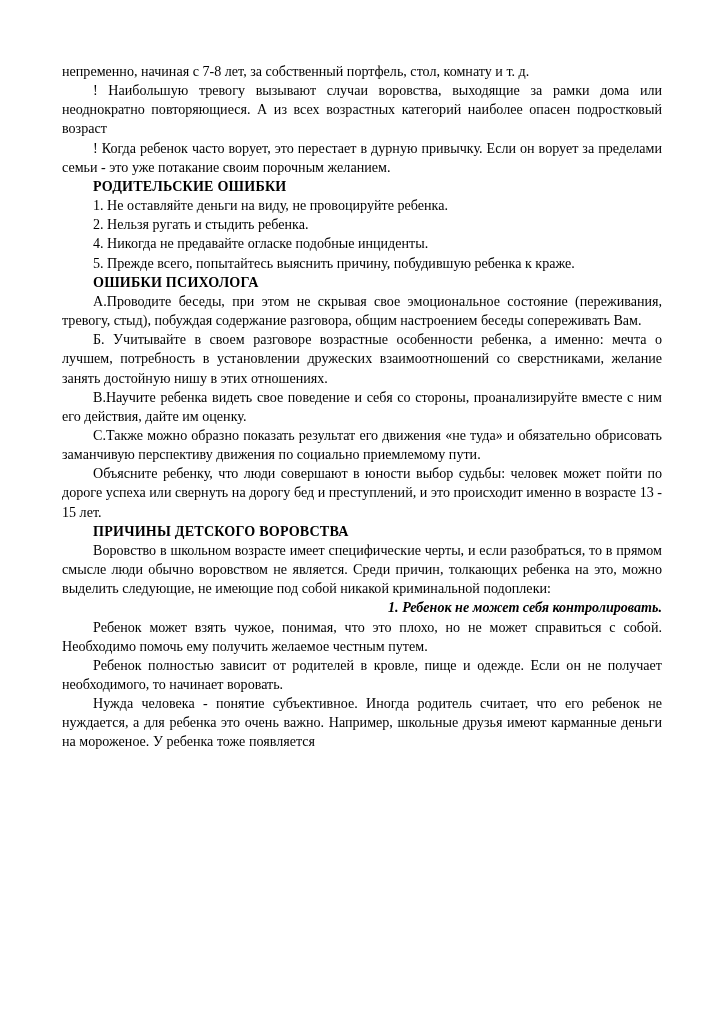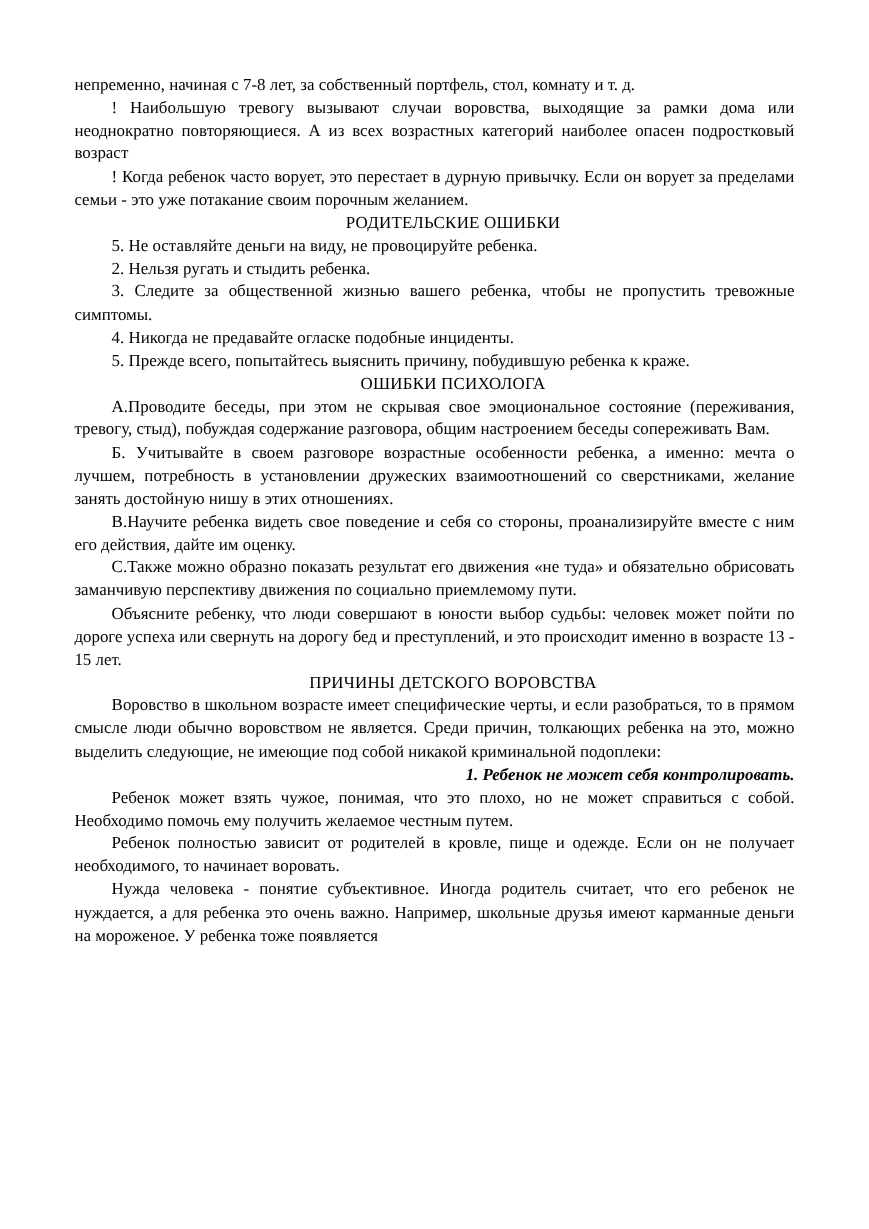--- a/index.html
+++ b/index.html
@@ -31,45 +31,44 @@
     margin: 0;
     text-indent: 2.2em;
     text-align: justify;
   }
   p.para.noindent {
     text-indent: 0;
   }
   h2.heading {
     margin: 0;
     font-size: 14.1px;
-    font-weight: normal;
+    font-weight: bold;
     text-indent: 2.2em;
-    text-align: center;
+    text-align: left;
     letter-spacing: 0.2px;
   }
   p.subhead {
     margin: 0;
     text-indent: 2.2em;
     font-weight: bold;
     font-style: italic;
     text-align: right;
   }
 </style>
 </head>
 <body>
 
 <div class="page">
   <div class="doc-body" id="doc-body">
       <p class="para noindent">непременно, начиная с 7-8 лет, за собственный портфель, стол, комнату и т. д.</p>
       <p class="para">! Наибольшую тревогу вызывают случаи воровства, выходящие за рамки дома или неоднократно повторяющиеся. А из всех возрастных категорий наиболее опасен подростковый возраст</p>
       <p class="para">! Когда ребенок часто ворует, это перестает в дурную привычку. Если он ворует за пределами семьи - это уже потакание своим порочным желанием.</p>
       <h2 class="heading">РОДИТЕЛЬСКИЕ ОШИБКИ</h2>
-      <p class="para">5. Не оставляйте деньги на виду, не провоцируйте ребенка.</p>
+      <p class="para">1. Не оставляйте деньги на виду, не провоцируйте ребенка.</p>
       <p class="para">2. Нельзя ругать и стыдить ребенка.</p>
-      <p class="para">3. Следите за общественной жизнью вашего ребенка, чтобы не пропустить тревожные симптомы.</p>
       <p class="para">4. Никогда не предавайте огласке подобные инциденты.</p>
       <p class="para">5. Прежде всего, попытайтесь выяснить причину, побудившую ребенка к краже.</p>
       <h2 class="heading">ОШИБКИ ПСИХОЛОГА</h2>
       <p class="para">А.Проводите беседы, при этом не скрывая свое эмоциональное состояние (переживания, тревогу, стыд), побуждая содержание разговора, общим настроением беседы сопереживать Вам.</p>
       <p class="para">Б. Учитывайте в своем разговоре возрастные особенности ребенка, а именно: мечта о лучшем, потребность в установлении дружеских взаимоотношений со сверстниками, желание занять достойную нишу в этих отношениях.</p>
       <p class="para">В.Научите ребенка видеть свое поведение и себя со стороны, проанализируйте вместе с ним его действия, дайте им оценку.</p>
       <p class="para">С.Также можно образно показать результат его движения «не туда» и обязательно обрисовать заманчивую перспективу движения по социально приемлемому пути.</p>
       <p class="para">Объясните ребенку, что люди совершают в юности выбор судьбы: человек может пойти по дороге успеха или свернуть на дорогу бед и преступлений, и это происходит именно в возрасте 13 - 15 лет.</p>
       <h2 class="heading">ПРИЧИНЫ ДЕТСКОГО ВОРОВСТВА</h2>
       <p class="para">Воровство в школьном возрасте имеет специфические черты, и если разобраться, то в прямом смысле люди обычно воровством не является. Среди причин, толкающих ребенка на это, можно выделить следующие, не имеющие под собой никакой криминальной подоплеки:</p>

